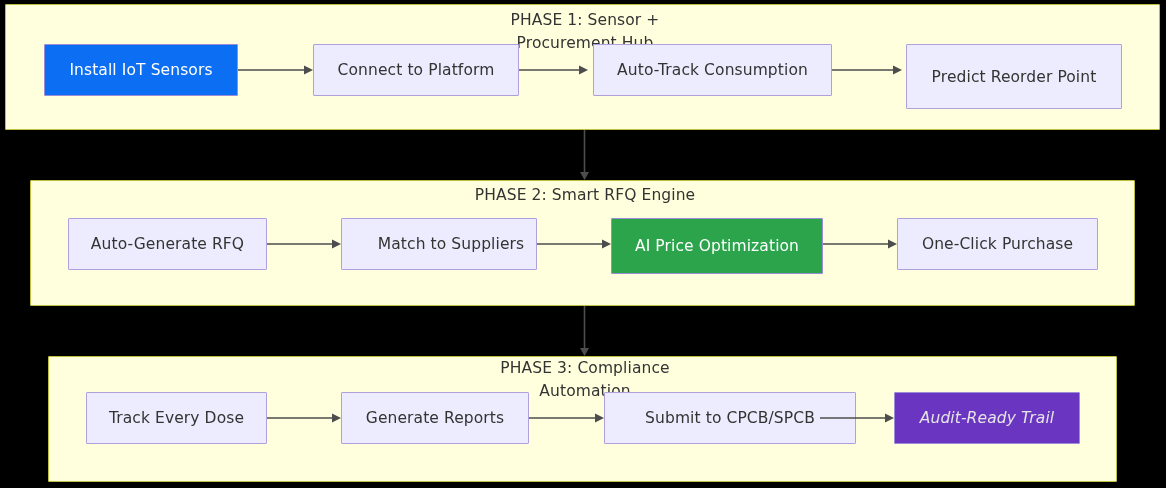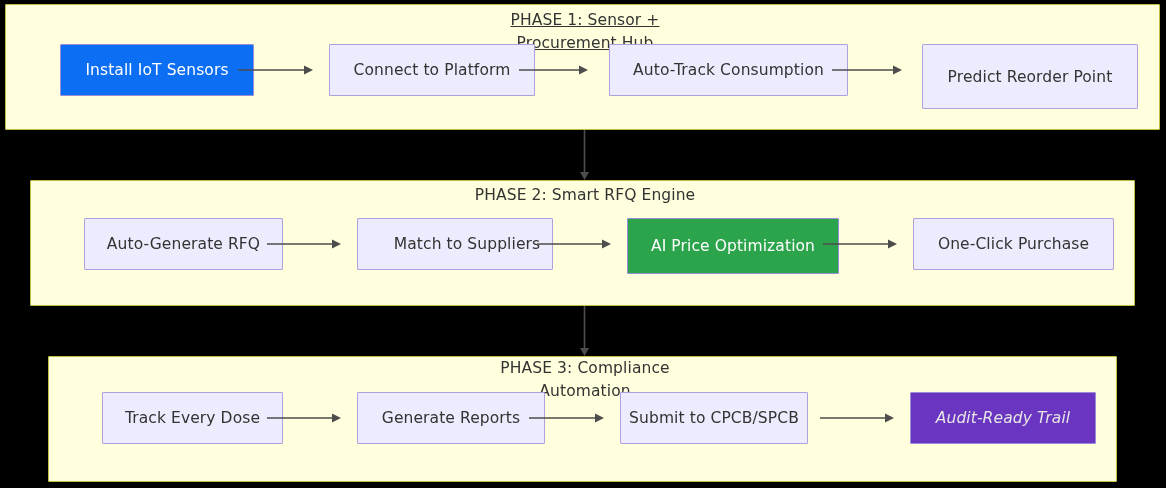--- a/index.html
+++ b/index.html
@@ -39,21 +39,20 @@
   .node {
     position: absolute;
     box-sizing: border-box;
     display: flex;
     align-items: center;
     justify-content: center;
     text-align: center;
     font-size: 15.5px;
     letter-spacing: 0.1px;
     border-radius: 1px;
-    margin-left: 16px;
   }
   .node.default {
     background: #ececfe;
     border: 1.4px solid #b0a0de;
     color: #333333;
   }
   .node.blue {
     background: #0c6ef2;
     border: 1.4px solid #9a8cd6;
     color: #ffffff;
@@ -82,21 +81,21 @@
   .arrowhead {
     fill: #4d4d4d;
   }
 </style>
 </head>
 <body>
 
 <div id="canvas">
 
   <div class="phase-box" style="left:5px; top:4px; width:1155px; height:126px;"></div>
-  <div class="phase-title" style="left:455px; top:9px; width:260px;text-decoration:underline;">PHASE 1: Sensor +
+  <div class="phase-title" style="left:455px; top:9px; width:260px;">PHASE 1: Sensor +
 Procurement Hub</div>
 
   <div class="node blue" style="left:44px; top:44px; width:194px; height:52px;">Install IoT Sensors</div>
   <div class="node default" style="left:313px; top:44px; width:206px; height:52px;">Connect to Platform</div>
   <div class="node default" style="left:593px; top:44px; width:239px; height:52px;">Auto-Track Consumption</div>
   <div class="node default" style="left:906px; top:44px; width:216px; height:65px;">Predict Reorder Point</div>
 
   <svg class="edge" style="left:238px; top:62px; width:80px; height:16px;" viewBox="0 0 80 16">
     <line x1="0" y1="8" x2="66" y2="8"></line>
     <polygon class="arrowhead" points="66,3.5 75,8 66,12.5"></polygon>
@@ -140,21 +139,21 @@
     <line x1="8.5" y1="0" x2="8.5" y2="42"></line>
     <polygon class="arrowhead" points="4,42 13,42 8.5,50"></polygon>
   </svg>
 
   <div class="phase-box" style="left:48px; top:356px; width:1069px; height:126px;"></div>
   <div class="phase-title" style="left:455px; top:357px; width:260px;">PHASE 3: Compliance
 Automation</div>
 
   <div class="node default" style="left:86px; top:392px; width:181px; height:52px;">Track Every Dose</div>
   <div class="node default" style="left:341px; top:392px; width:188px; height:52px;">Generate Reports</div>
-  <div class="node default" style="left:604px; top:392px; width:188px; height:52px;">Submit to CPCB/SPCB</div>
+  <div class="node default" style="left:604px; top:392px; width:252px; height:52px;">Submit to CPCB/SPCB</div>
   <div class="node purple" style="left:894px; top:392px; width:186px; height:52px;">Audit-Ready Trail</div>
 
   <svg class="edge" style="left:267px; top:410px; width:80px; height:16px;" viewBox="0 0 80 16">
     <line x1="0" y1="8" x2="65" y2="8"></line>
     <polygon class="arrowhead" points="65,3.5 74,8 65,12.5"></polygon>
   </svg>
   <svg class="edge" style="left:529px; top:410px; width:80px; height:16px;" viewBox="0 0 80 16">
     <line x1="0" y1="8" x2="66" y2="8"></line>
     <polygon class="arrowhead" points="66,3.5 75,8 66,12.5"></polygon>
   </svg>

